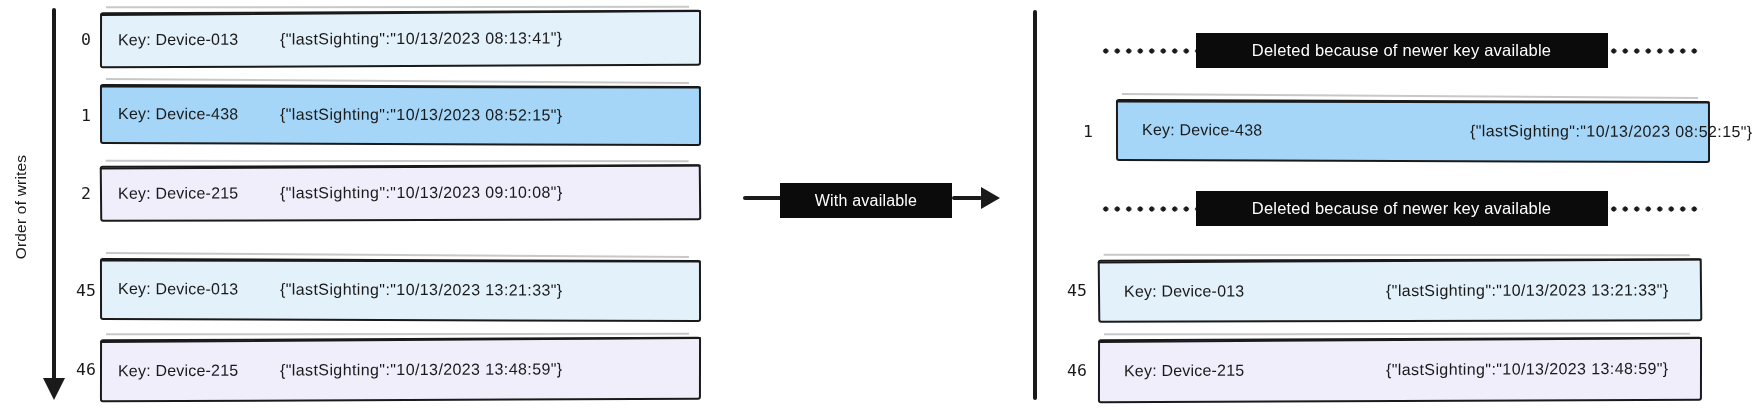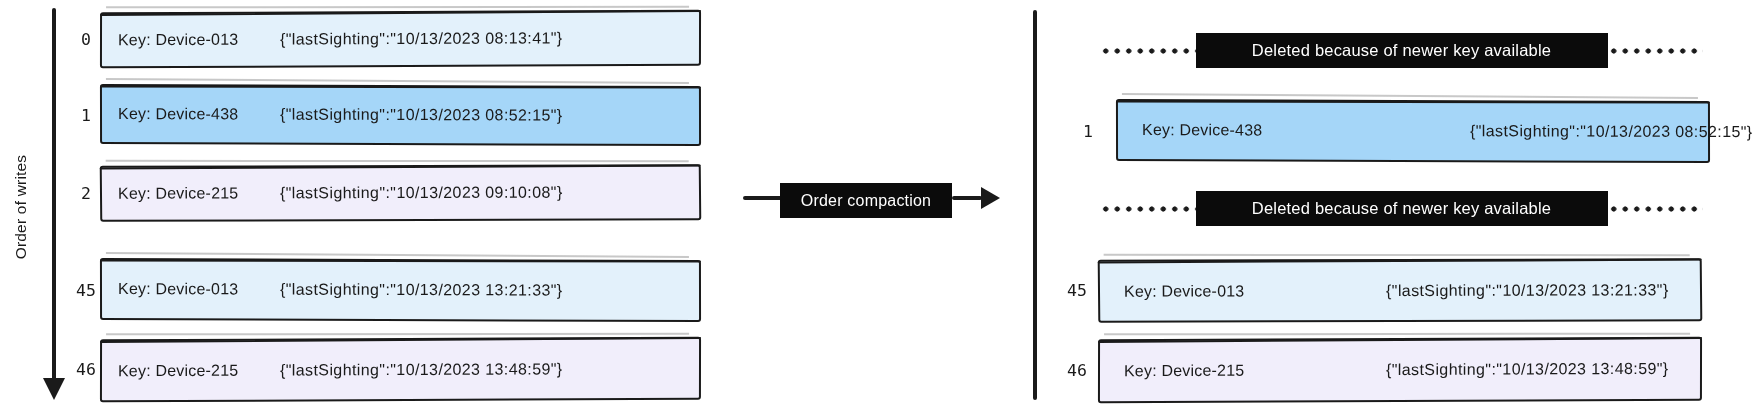--- a/index.html
+++ b/index.html
@@ -107,21 +107,21 @@
   </div>
 
   <div class="num" style="left:69px;top:338px;height:63px;">46</div>
   <div class="rec t1 v-lavender" style="left:100px;top:338px;width:601px;height:63px;">
     <span class="k">Key: Device-215</span>
     <span class="v">{"lastSighting":"10/13/2023 13:48:59"}</span>
   </div>
 
   <div class="hline" style="left:743px;top:196px;width:39px;"></div>
   <div class="compaction-box blackbox" style="left:780px;top:183px;width:172px;height:35px;">
-    <span>Order compaction</span>
+    <span>With available</span>
   </div>
   <div class="hline" style="left:952px;top:196px;width:30px;"></div>
   <div class="arrowhead-right" style="left:981px;top:187px;"></div>
 
   <div class="vline" style="left:1033px;top:10px;height:390px;"></div>
 
   <div class="banner" style="left:1100px;top:33px;width:603px;height:35px;">
     <div class="dots"></div>
     <div class="bbox blackbox">
       <span>Deleted because of newer key available</span>

